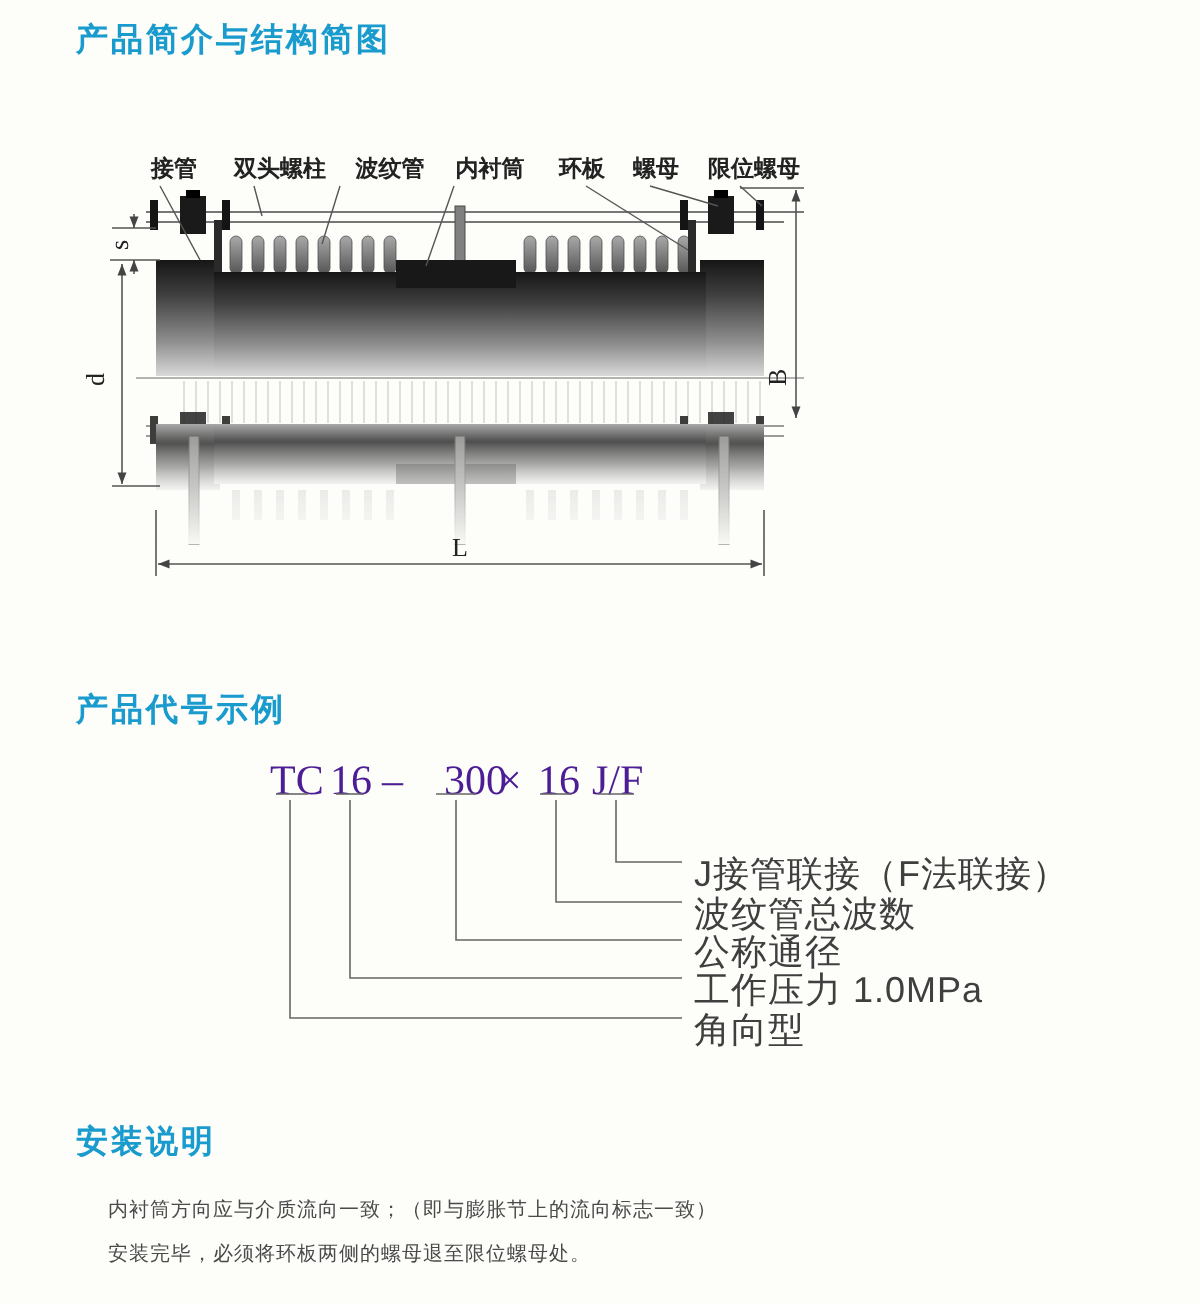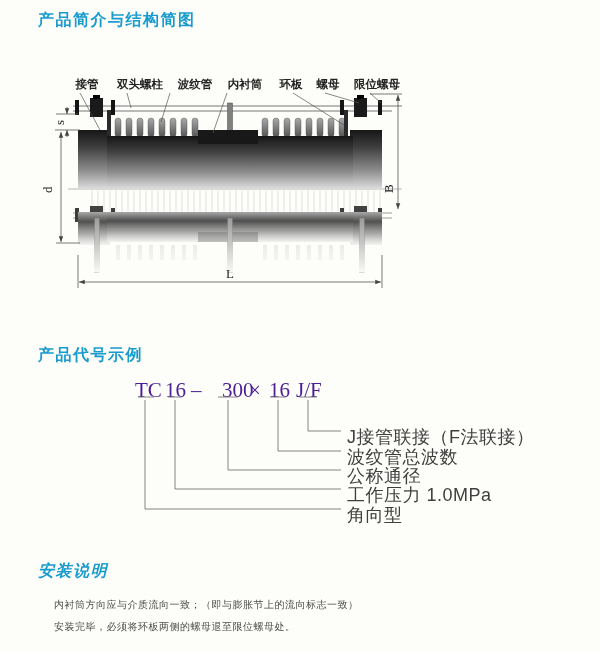--- a/index.html
+++ b/index.html
@@ -8,21 +8,21 @@
     background:#fdfdfa;
     font-family:"Liberation Sans","DejaVu Sans",sans-serif;
   }
   .heading{
     position:absolute;left:38px;
     color:#1a9bce;font-size:16px;font-weight:bold;letter-spacing:1.5px;
     white-space:nowrap;
   }
   #h-intro{top:10px;text-align:center;}
   #h-code{top:345px;}
-  #h-install{top:561px;font-style:italic;}
+  #h-install{top:561px;}
   .codeseg{
     position:absolute;top:378px;
     font-family:"Liberation Serif","DejaVu Serif",serif;
     font-size:21px;color:#4c1d95;white-space:nowrap;
   }
   .anno{
     position:absolute;left:347px;
     font-size:18px;color:#3f3f3f;letter-spacing:0.5px;white-space:nowrap;
   }
   .install-line{

